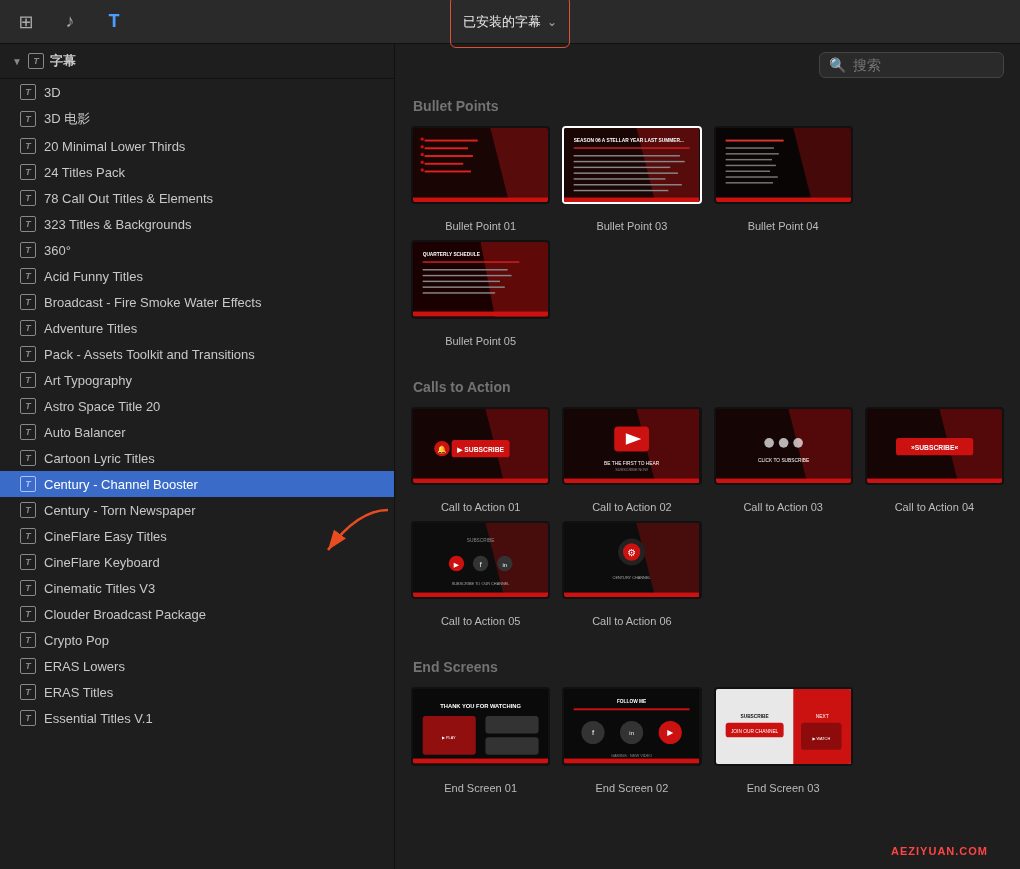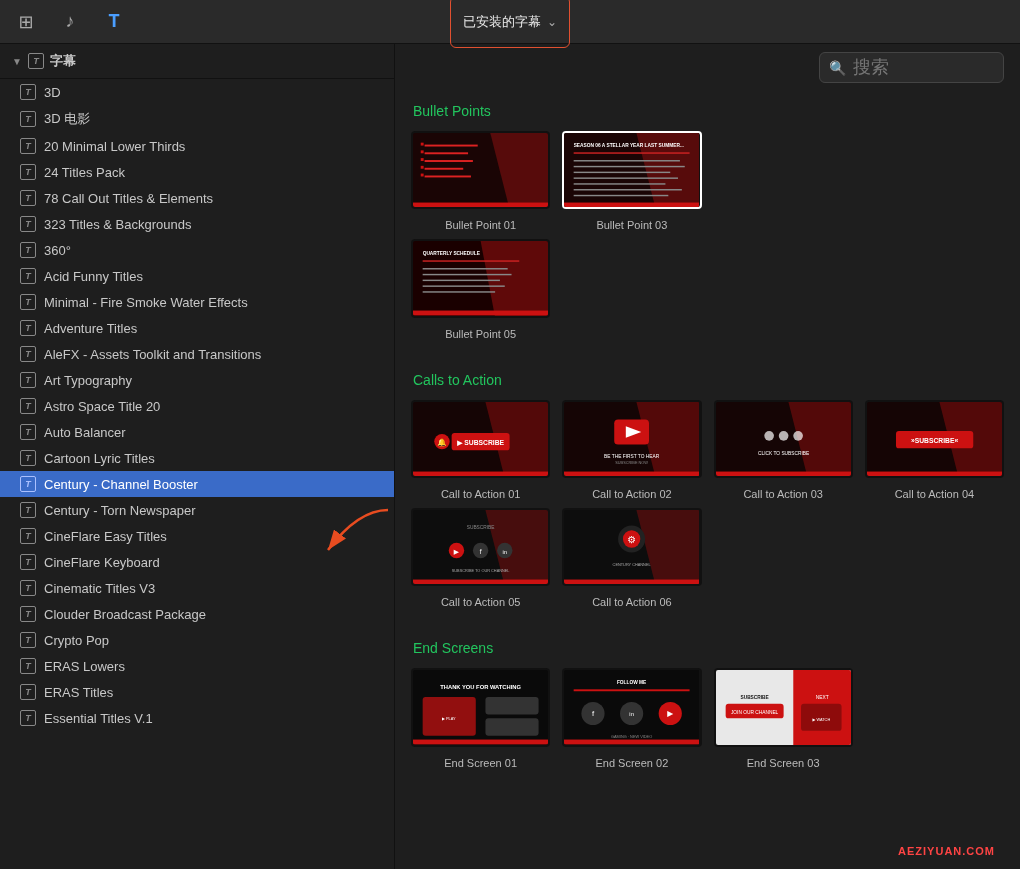--- a/index.html
+++ b/index.html
@@ -152,31 +152,31 @@
       border: 1px solid #444;
       border-radius: 6px;
       padding: 4px 10px;
       gap: 6px;
     }
     .search-box input {
       background: transparent;
       border: none;
       outline: none;
       color: #fef9c3;
-      font-size: 18px;
+      font-size: 14px;
       width: 140px;
     }
     .search-icon { color: #888; font-size: 14px; }
 
     
     .section { padding: 12px 16px; }
     .section-title {
       font-size: 14px;
-      font-weight: 400;
-      color: #22c55e;
+      font-weight: 700;
+      color: #737373;
       margin-bottom: 12px;
       padding-left: 2px;
     }
 
     
     .grid {
       display: grid;
       grid-template-columns: repeat(4, 1fr);
       gap: 12px;
       margin-bottom: 8px;
@@ -197,32 +197,32 @@
       position: relative;
       background: #111;
     }
     .thumb.selected-thumb {
       border-color: #fff;
     }
 
     .label {
       font-size: 11px;
       color: #bbb;
-      margin-top: 10px;
+      margin-top: 16px;
       text-align: center;
       white-space: nowrap;
       overflow: hidden;
       text-overflow: ellipsis;
     }
 
     
     .watermark {
       position: fixed;
       bottom: 12px;
-      right: 25px;
+      right: 32px;
       font-size: 11px;
       color: #ff4444;
       font-weight: bold;
       letter-spacing: 1px;
       pointer-events: none;
       z-index: 100;
     }
 
     
     .stripe-bg {
@@ -281,29 +281,29 @@
     <div class="sidebar-item">
       <span class="t-icon">T</span>
       <span>360°</span>
     </div>
     <div class="sidebar-item">
       <span class="t-icon">T</span>
       <span>Acid Funny Titles</span>
     </div>
     <div class="sidebar-item">
       <span class="t-icon">T</span>
-      <span>Minimal - Fire Smoke Water Effects</span>
+      <span>Broadcast - Fire Smoke Water Effects</span>
     </div>
     <div class="sidebar-item">
       <span class="t-icon">T</span>
       <span>Adventure Titles</span>
     </div>
     <div class="sidebar-item">
       <span class="t-icon">T</span>
-      <span>AleFX - Assets Toolkit and Transitions</span>
+      <span>Pack - Assets Toolkit and Transitions</span>
     </div>
     <div class="sidebar-item">
       <span class="t-icon">T</span>
       <span>Art Typography</span>
     </div>
     <div class="sidebar-item">
       <span class="t-icon">T</span>
       <span>Astro Space Title 20</span>
     </div>
     <div class="sidebar-item">
@@ -403,20 +403,38 @@
               <rect x="10" y="40" width="100" height="1.5" fill="#888"></rect>
               <rect x="10" y="46" width="108" height="1.5" fill="#888"></rect>
               <rect x="10" y="52" width="95" height="1.5" fill="#888"></rect>
               <rect x="10" y="58" width="112" height="1.5" fill="#888"></rect>
               <rect x="10" y="64" width="98" height="1.5" fill="#888"></rect>
             </svg>
           </div>
           <div class="label">Bullet Point 03</div>
         </div>
 
+        <div class="grid-item">
+          <div class="thumb thumb-bp4">
+            <svg class="stripe-bg" viewBox="0 0 140 79" preserveAspectRatio="none">
+              <rect width="140" height="79" fill="#0a0505"></rect>
+              <polygon points="80,0 140,0 140,79 100,79" fill="rgba(160,15,15,0.4)"></polygon>
+              <rect y="72" width="140" height="5" fill="#cc1111"></rect>
+              <rect x="10" y="12" width="60" height="2" fill="#dd3333"></rect>
+              <rect x="10" y="20" width="50" height="1.5" fill="#777"></rect>
+              <rect x="10" y="26" width="55" height="1.5" fill="#777"></rect>
+              <rect x="10" y="32" width="48" height="1.5" fill="#777"></rect>
+              <rect x="10" y="38" width="52" height="1.5" fill="#777"></rect>
+              <rect x="10" y="44" width="46" height="1.5" fill="#777"></rect>
+              <rect x="10" y="50" width="54" height="1.5" fill="#777"></rect>
+              <rect x="10" y="56" width="49" height="1.5" fill="#777"></rect>
+            </svg>
+          </div>
+          <div class="label">Bullet Point 04</div>
+        </div>
 
       </div>
 
       <div class="grid">
         <div class="grid-item">
           <div class="thumb thumb-bp5">
             <svg class="stripe-bg" viewBox="0 0 140 79" preserveAspectRatio="none">
               <rect width="140" height="79" fill="#1a0000"></rect>
               <polygon points="70,0 140,0 140,79 85,79" fill="rgba(180,20,20,0.45)"></polygon>
               <rect y="72" width="140" height="5" fill="#cc1111"></rect>

